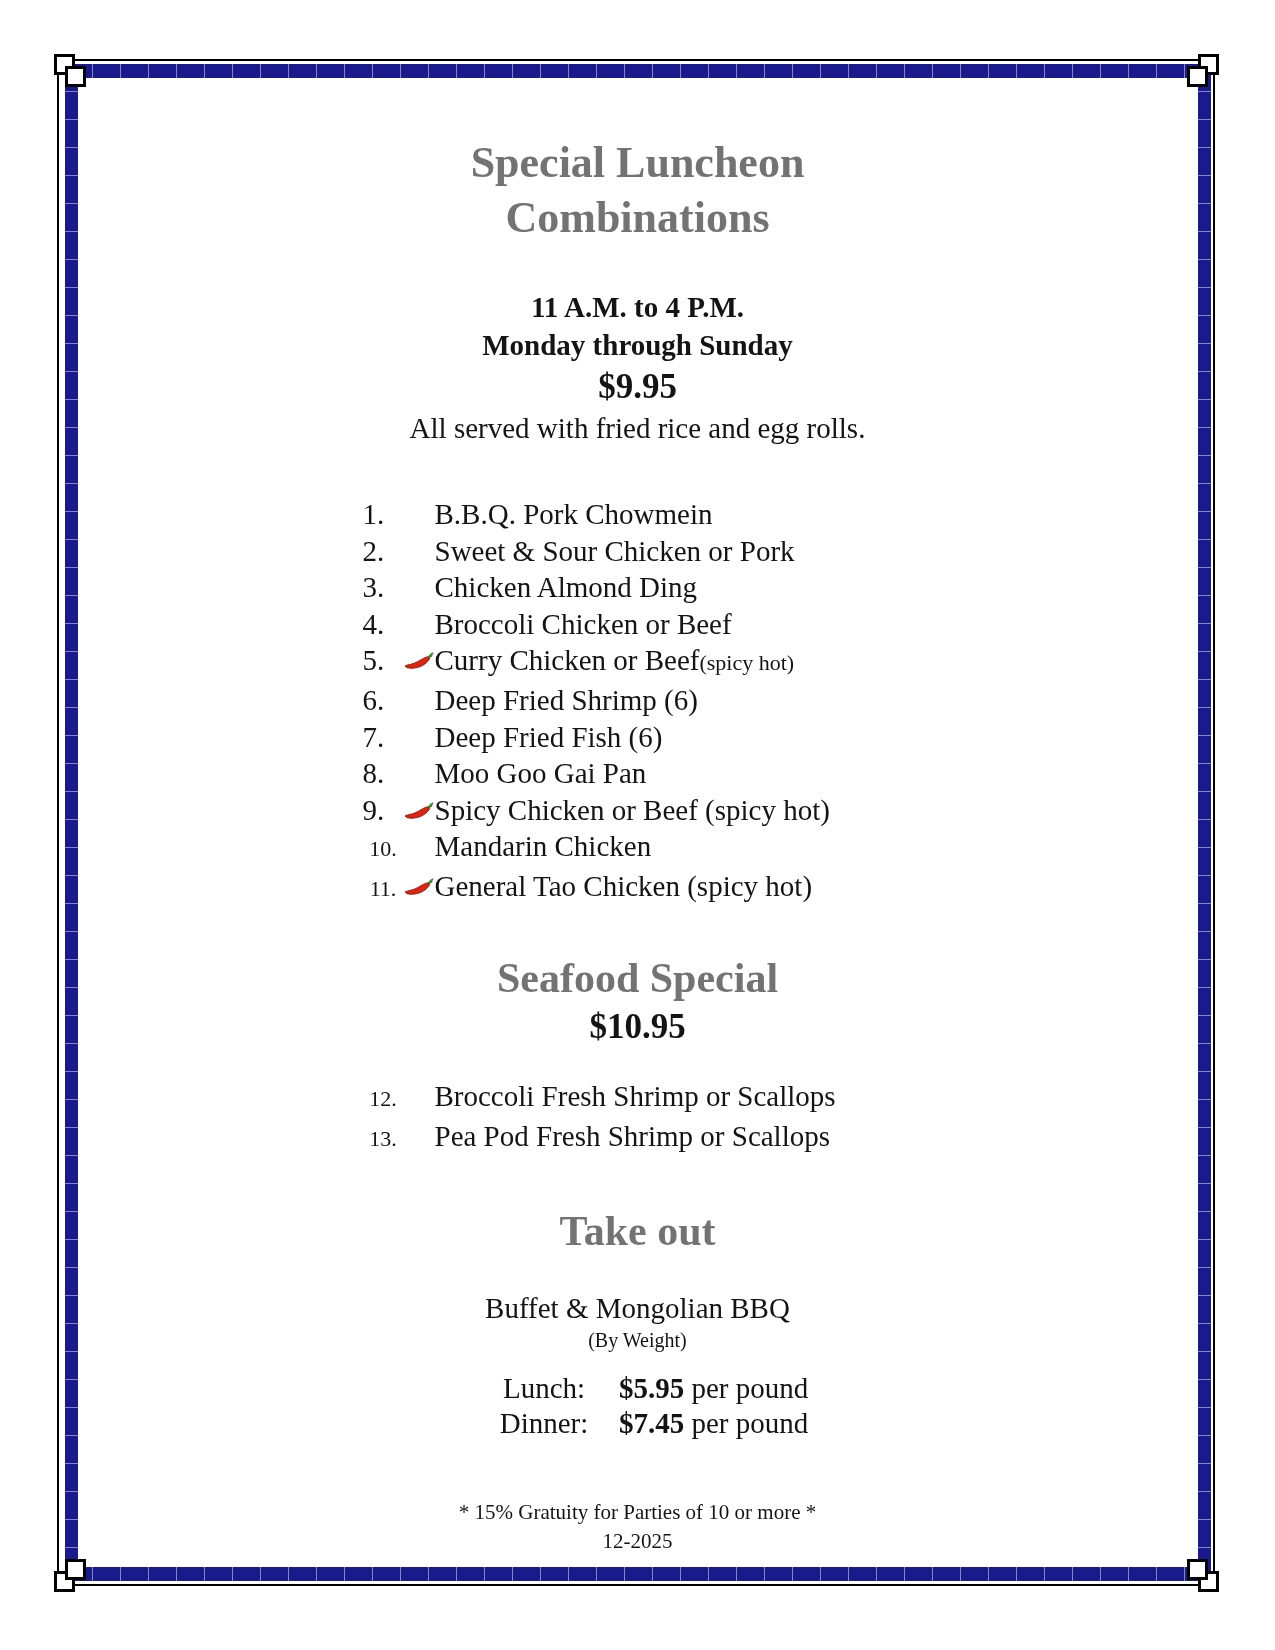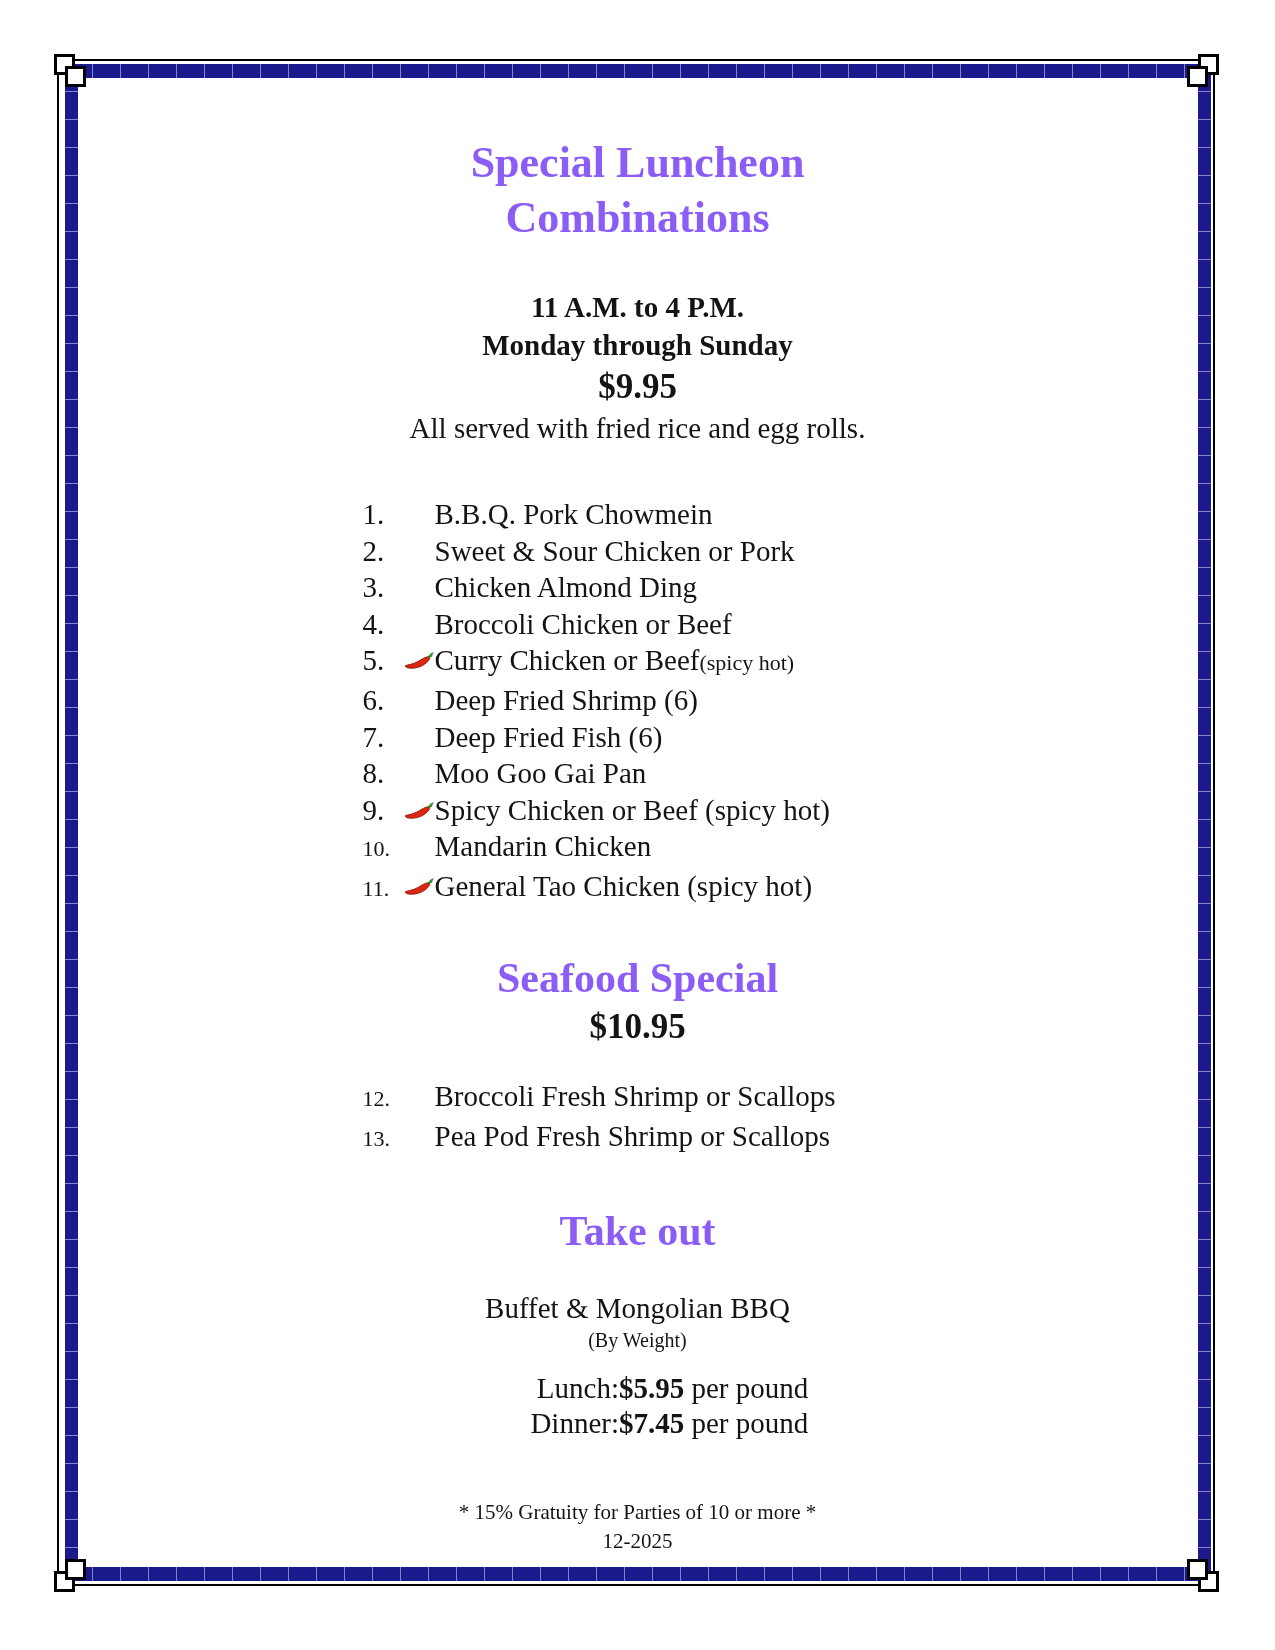--- a/index.html
+++ b/index.html
@@ -34,46 +34,46 @@
   .csq{
     position:absolute;width:21px;height:21px;
     background:#fff;border:3px solid #000;box-sizing:border-box;
     z-index:5;
   }
   
   .content{
     position:absolute;left:92px;right:92px;top:135px;
     text-align:center;
   }
-  .red{color:#8b5cf6;}
+  .red{color:#737373;}
   .menu-title{
     font-size:44px;font-weight:bold;line-height:1.25;
   }
   .hours{margin-top:44px;font-size:29px;font-weight:bold;line-height:1.3;}
   .big-price{font-size:35px;font-weight:bold;line-height:1.2;margin-top:2px;}
   .served-note{font-size:29px;font-weight:normal;line-height:1.3;margin-top:2px;}
 
   .menu-list{
     width:550px;margin:48px auto 0 auto;text-align:left;
   }
   .menu-list.seafood-list{margin-top:30px;}
   .item{display:flex;align-items:baseline;font-size:29px;line-height:36.6px;}
   .item .num{display:inline-block;width:41px;flex:0 0 41px;}
-  .item .num.small{font-size:22px;}
+  .item .num.small{font-size:22px;text-align:center;}
   .item .pepper-slot{display:inline-block;width:31px;flex:0 0 31px;position:relative;}
   .item .pepper-slot svg{position:relative;top:2px;}
   .item .note-small{font-size:22px;margin-left:0;}
 
   .section-heading{font-size:42px;font-weight:bold;line-height:1.25;margin-top:44px;}
   .section-heading.takeout{margin-top:48px;}
 
   .buffet-line{font-size:29px;line-height:1.3;margin-top:32px;}
   .weight-note{font-size:20px;line-height:1.3;}
 
-  .price-rows{width:430px;margin:20px 0 0 377px;text-align:right;}
+  .price-rows{width:430px;margin:20px 0 0 377px;text-align:center;}
   .price-row{display:flex;align-items:baseline;font-size:29px;line-height:1.1;margin-bottom:3px;}
   .price-row .plabel{display:inline-block;width:150px;flex:0 0 150px;}
   .price-row .pprice{font-weight:bold;}
 
   .footer{margin-top:58px;font-size:21px;line-height:1.35;}
 </style>
 </head>
 <body>
 
 <div class="page">

